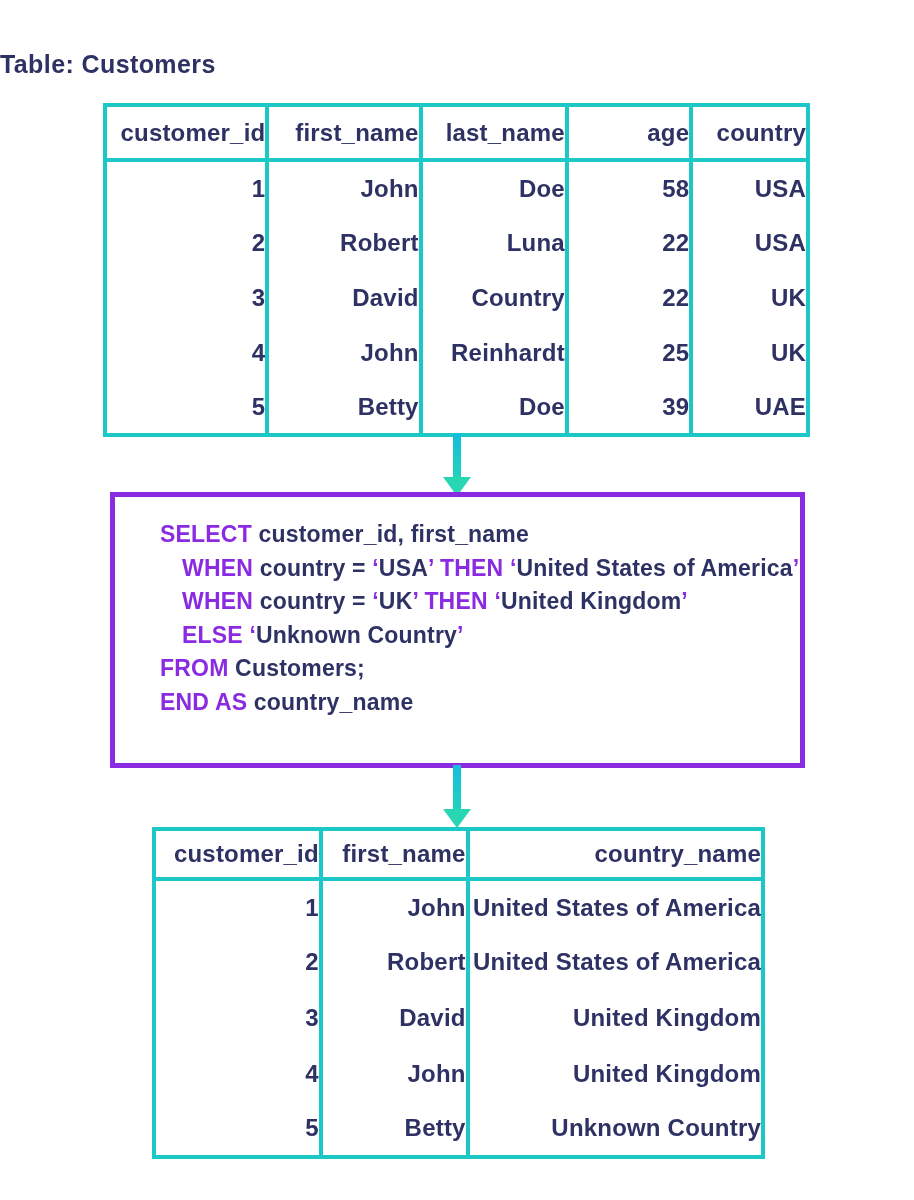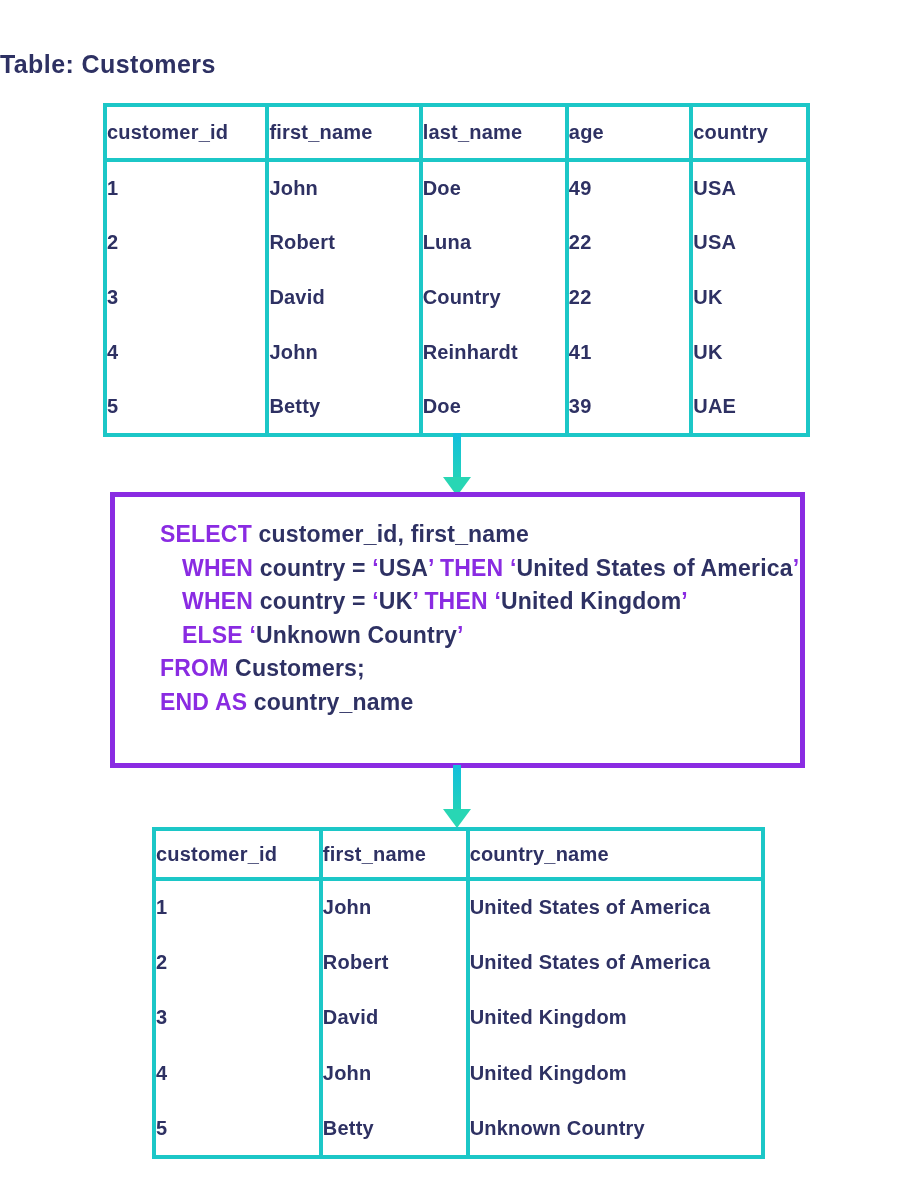--- a/index.html
+++ b/index.html
@@ -20,23 +20,23 @@
     letter-spacing: 0.4px;
     color: #2e3163;
   }
 
   table {
     position: absolute;
     border-collapse: collapse;
     table-layout: fixed;
   }
   th, td {
-    text-align: left;
+    text-align: right;
     vertical-align: middle;
-    font-size: 20px;
+    font-size: 24px;
     font-weight: 700;
     color: #2e3163;
     letter-spacing: 0.2px;
   }
   th {
     border: 4px solid #1cc7c7;
   }
   td {
     border-left: 4px solid #1cc7c7;
     border-right: 4px solid #1cc7c7;
@@ -127,42 +127,42 @@
         <th>last_name</th>
         <th>age</th>
         <th>country</th>
       </tr>
     </thead>
   <tbody>
       <tr>
         <td>1</td>
         <td>John</td>
         <td>Doe</td>
-        <td>49</td>
+        <td>58</td>
         <td>USA</td>
       </tr>
       <tr>
         <td>2</td>
         <td>Robert</td>
         <td>Luna</td>
         <td>22</td>
         <td>USA</td>
       </tr>
       <tr>
         <td>3</td>
         <td>David</td>
         <td>Country</td>
         <td>22</td>
         <td>UK</td>
       </tr>
       <tr>
         <td>4</td>
         <td>John</td>
         <td>Reinhardt</td>
-        <td>41</td>
+        <td>25</td>
         <td>UK</td>
       </tr>
       <tr>
         <td>5</td>
         <td>Betty</td>
         <td>Doe</td>
         <td>39</td>
         <td>UAE</td>
       </tr>
     </tbody>

